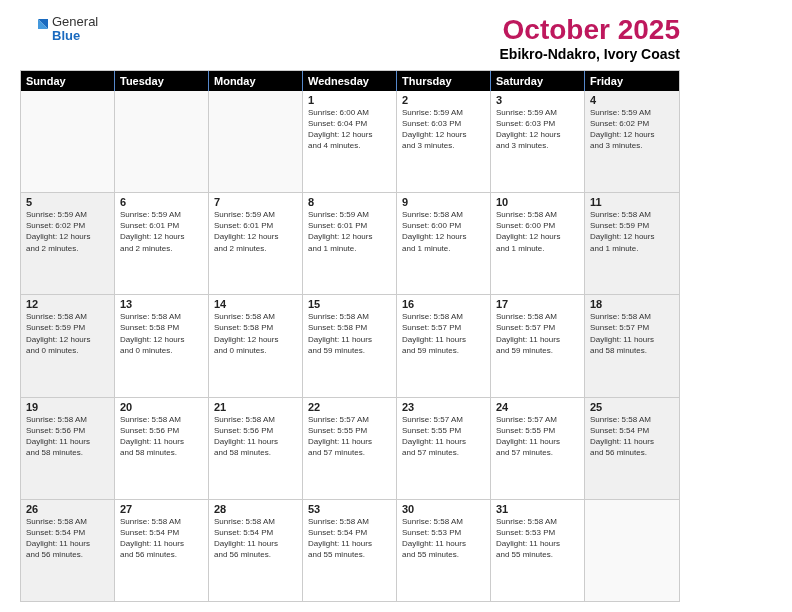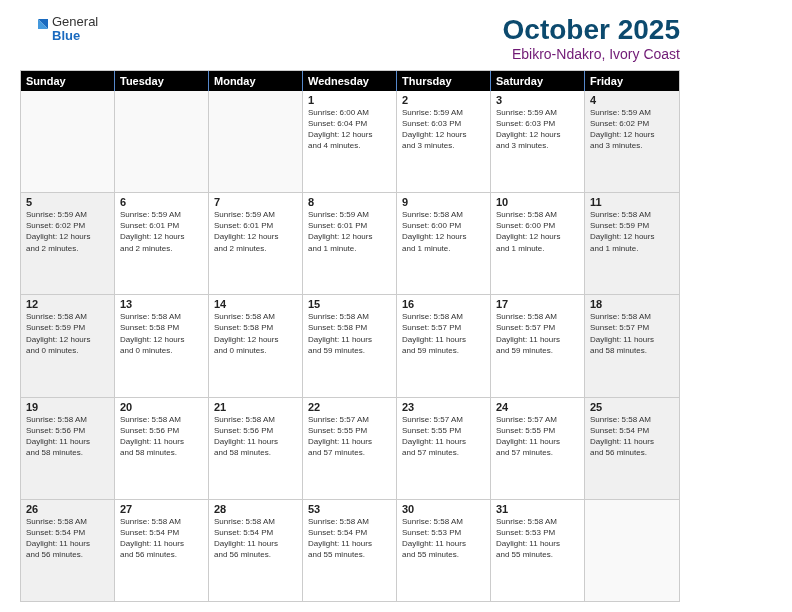--- a/index.html
+++ b/index.html
@@ -46,27 +46,27 @@
     .logo-icon {
       width: 28px;
       height: 28px;
     }
     .title-block {
       text-align: right;
     }
     .title-block h1 {
       font-size: 28px;
       font-weight: bold;
-      color: #0c4a6e;
+      color: #be185d;
       line-height: 1.1;
     }
     .title-block h2 {
       font-size: 14px;
-      font-weight: normal;
-      color: #701a75;
+      font-weight: bold;
+      color: #000000;
     }
     .calendar {
       flex: 1;
       display: flex;
       flex-direction: column;
       border: 1px solid #ccc;
     }
     .cal-header {
       display: grid;
       grid-template-columns: repeat(7, 1fr);

